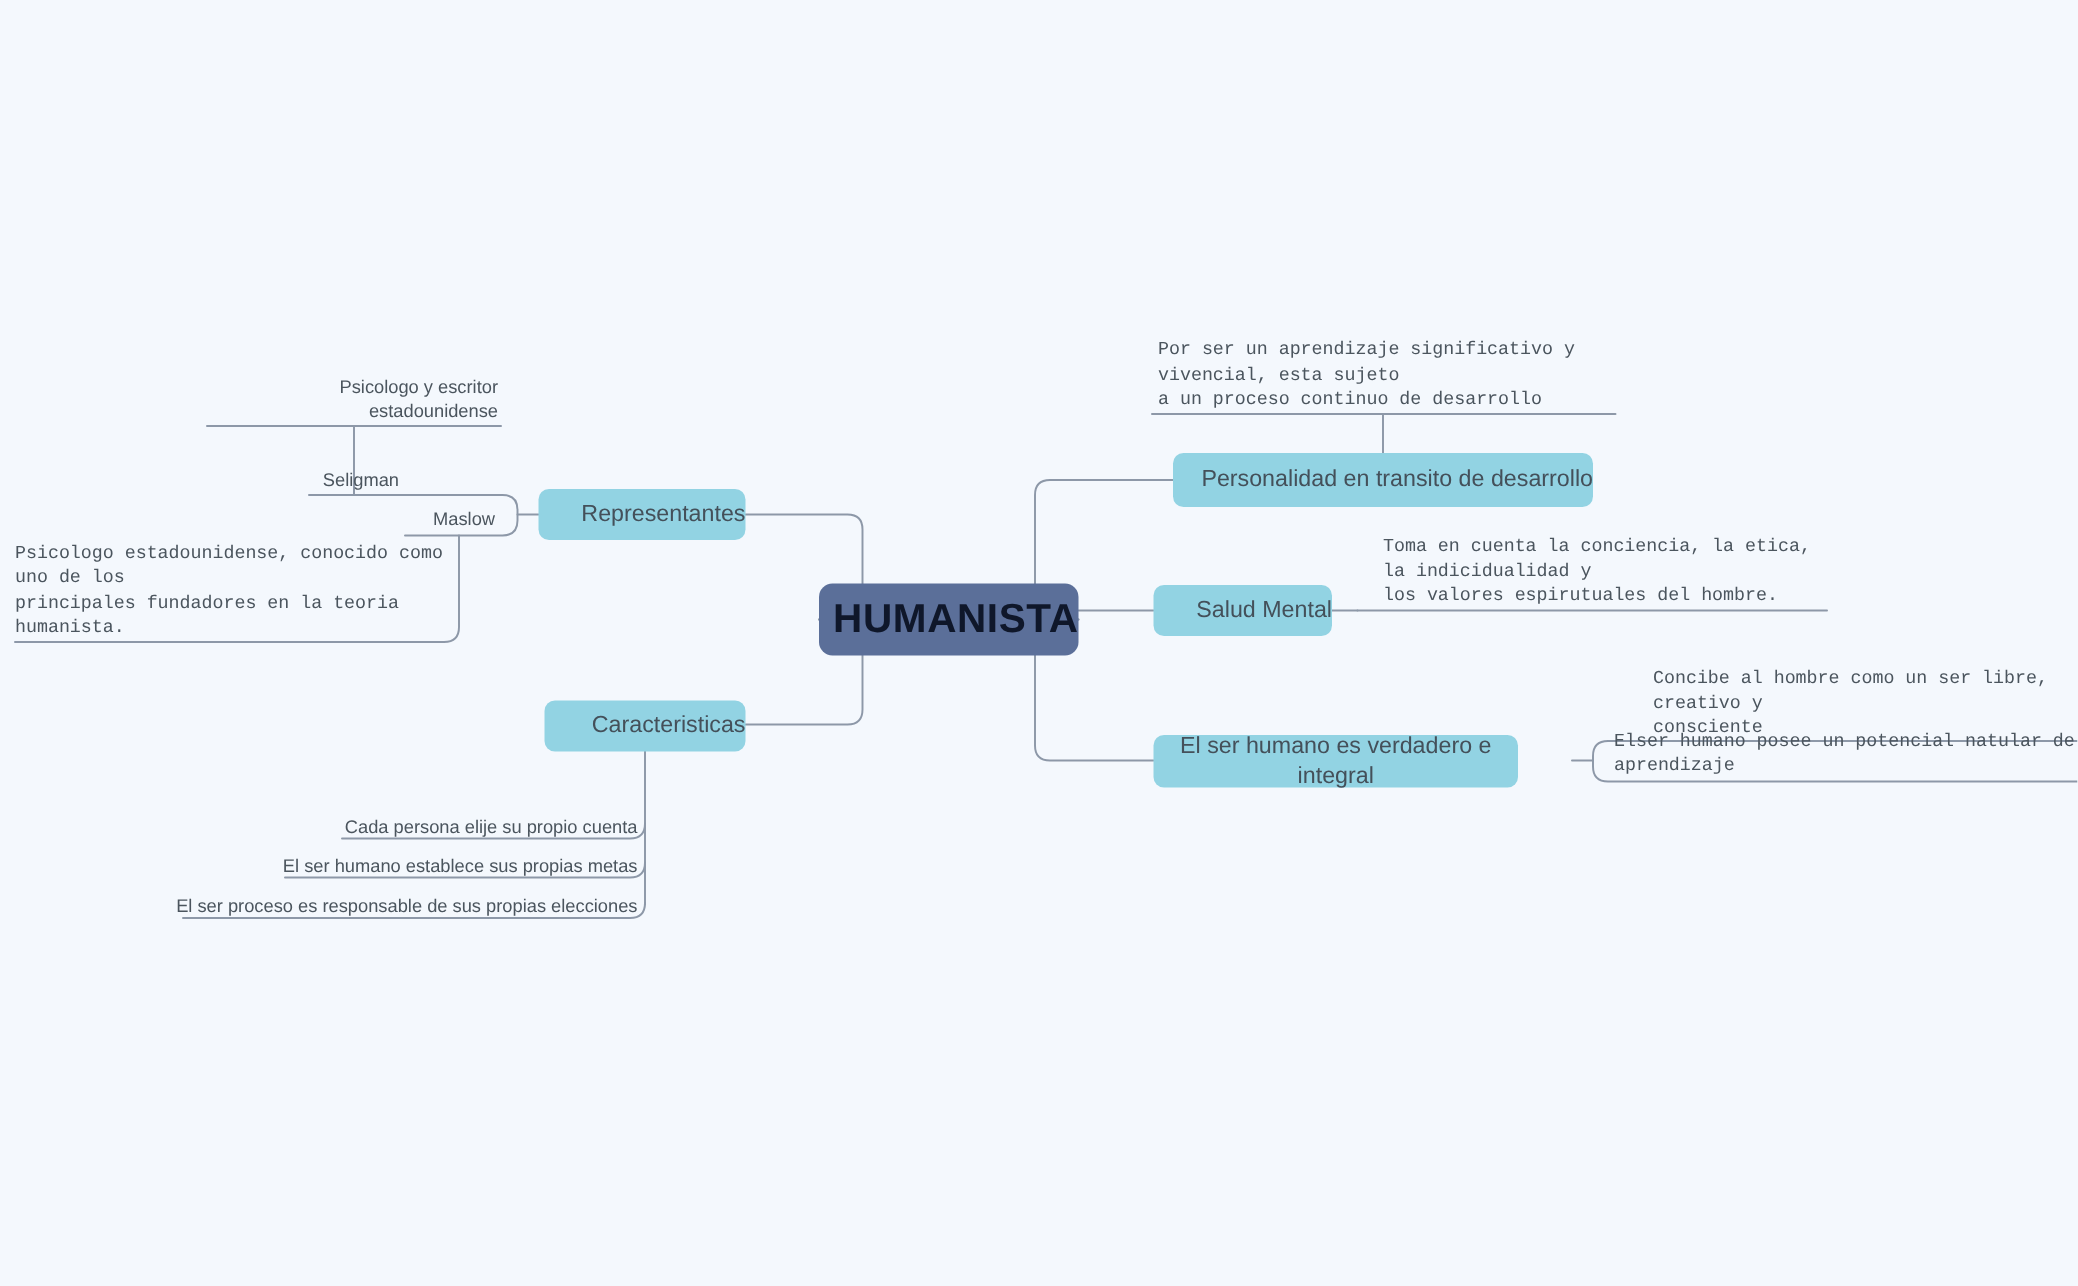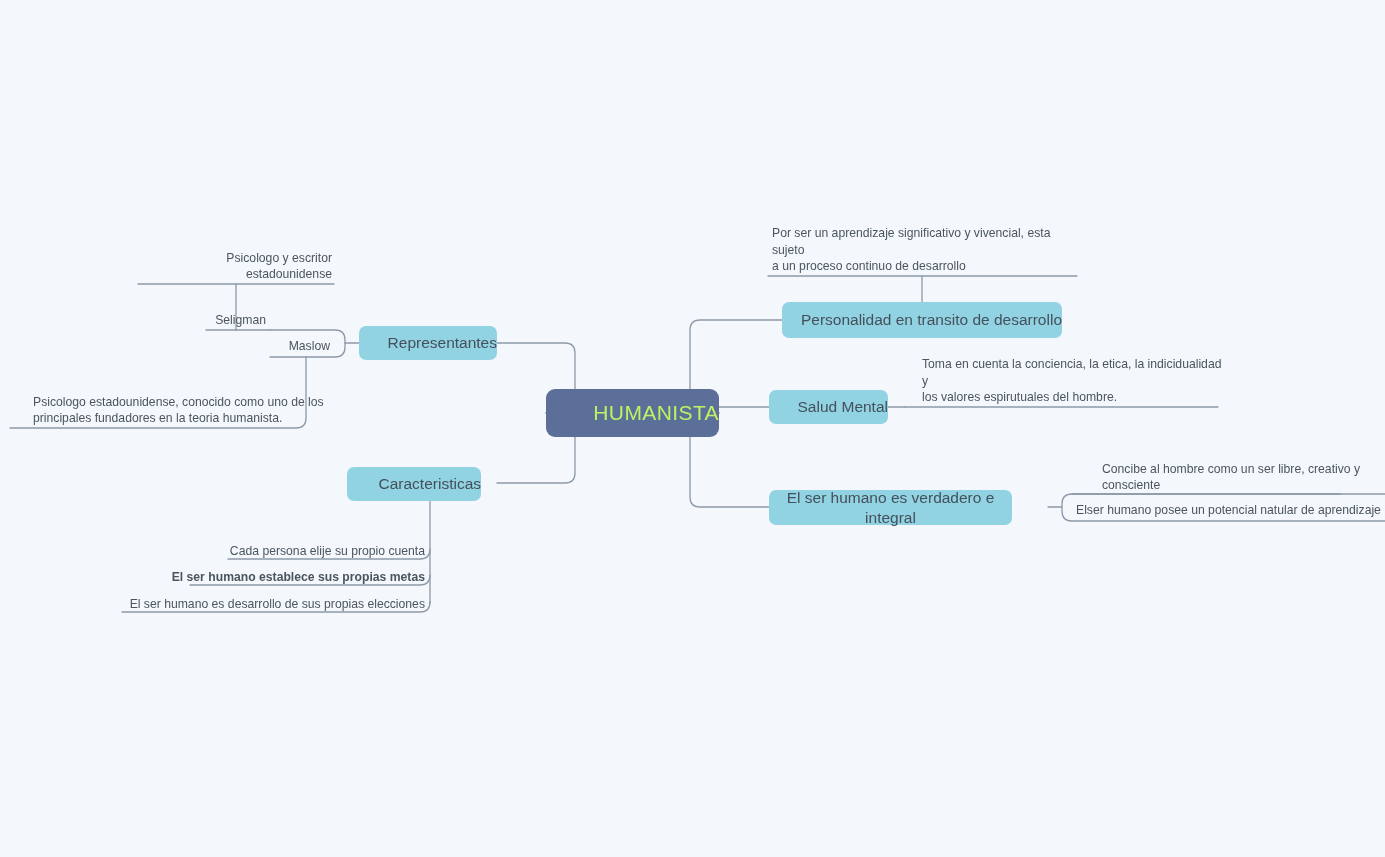--- a/index.html
+++ b/index.html
@@ -30,23 +30,23 @@
     position: absolute;
     box-sizing: border-box;
     display: flex;
     align-items: center;
     justify-content: flex-end;
     text-align: center;
     line-height: 1.25;
   }
   .node-root {
     background: #5b6f99;
-    color: #bef264;
-    font-size: 21px;
-    font-weight: normal;
+    color: #0f172a;
+    font-size: 27px;
+    font-weight: bold;
     letter-spacing: 0.4px;
     border-radius: 9px;
   }
   .node-main {
     background: #92d3e3;
     color: #44505a;
     font-size: 15.5px;
     border-radius: 7px;
   }
   .leaf {
@@ -59,20 +59,21 @@
     align-items: flex-end;
     white-space: pre-line;
   }
   .leaf-right {
     justify-content: flex-end;
     text-align: right;
   }
   .leaf-left {
     justify-content: flex-start;
     text-align: left;
+    font-family: Liberation Mono, monospace;
   }
 </style>
 </head>
 <body>
 
 <div id="canvas">
 
   <svg id="wires" viewBox="0 0 1385 857" width="1385" height="857" aria-hidden="true">
     <g fill="none" stroke="#8d98a8" stroke-width="1.3" stroke-linecap="round" stroke-linejoin="round">
 
@@ -117,51 +118,51 @@
   </svg>
 
   <div class="node node-root" style="left:546px; top:389px; width:173px; height:48px;">
     <span>HUMANISTA</span>
   </div>
 
   <div class="node node-main" style="left:359px; top:326px; width:138px; height:34px;padding-left:28px;">
     <span>Representantes</span>
   </div>
 
-  <div class="node node-main" style="left:347px; top:467px; width:134px; height:34px;">
+  <div class="node node-main" style="left:363px; top:467px; width:134px; height:34px;">
     <span>Caracteristicas</span>
   </div>
 
   <div class="leaf leaf-right" style="left:210px; top:334px; width:120px; height:20px;">
     <span>Maslow</span>
   </div>
 
-  <div class="leaf leaf-left" style="left:10px; top:392px; width:300px; height:34px;margin-left:23px;">
+  <div class="leaf leaf-left" style="left:10px; top:392px; width:300px; height:34px;">
     <span>Psicologo estadounidense, conocido como uno de los
 principales fundadores en la teoria humanista.</span>
   </div>
 
   <div class="leaf leaf-right" style="left:140px; top:308px; width:126px; height:20px;">
     <span>Seligman</span>
   </div>
 
   <div class="leaf leaf-right" style="left:138px; top:262px; width:194px; height:20px;">
     <span>Psicologo y escritor estadounidense</span>
   </div>
 
   <div class="leaf leaf-right" style="left:180px; top:541px; width:245px; height:18px;">
     <span>Cada persona elije su propio cuenta</span>
   </div>
 
-  <div class="leaf leaf-right" style="left:150px; top:567px; width:275px; height:18px;font-weight:bold;">
+  <div class="leaf leaf-right" style="left:150px; top:567px; width:275px; height:18px;">
     <span>El ser humano establece sus propias metas</span>
   </div>
 
   <div class="leaf leaf-right" style="left:100px; top:594px; width:325px; height:18px;">
-    <span>El ser humano es desarrollo de sus propias elecciones</span>
+    <span>El ser proceso es responsable de sus propias elecciones</span>
   </div>
 
   <div class="node node-main" style="left:782px; top:302px; width:280px; height:36px;">
     <span>Personalidad en transito de desarrollo</span>
   </div>
 
   <div class="node node-main" style="left:769px; top:390px; width:119px; height:34px;">
     <span>Salud Mental</span>
   </div>
 

